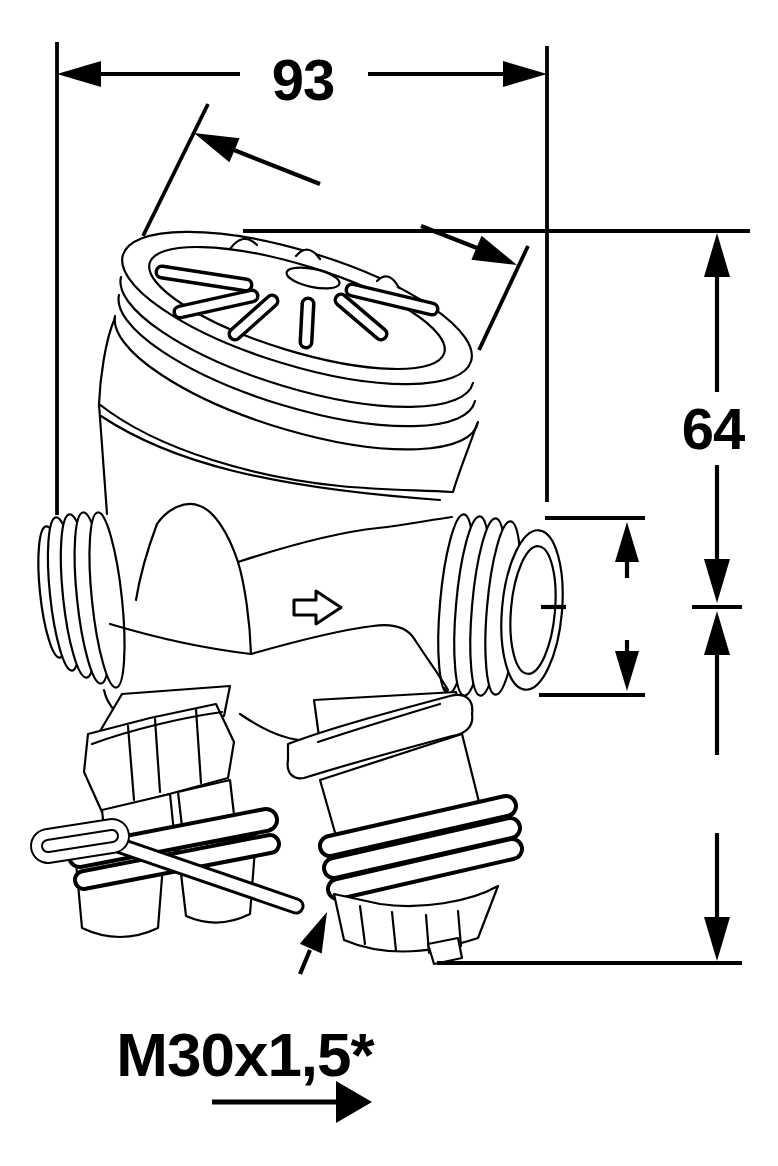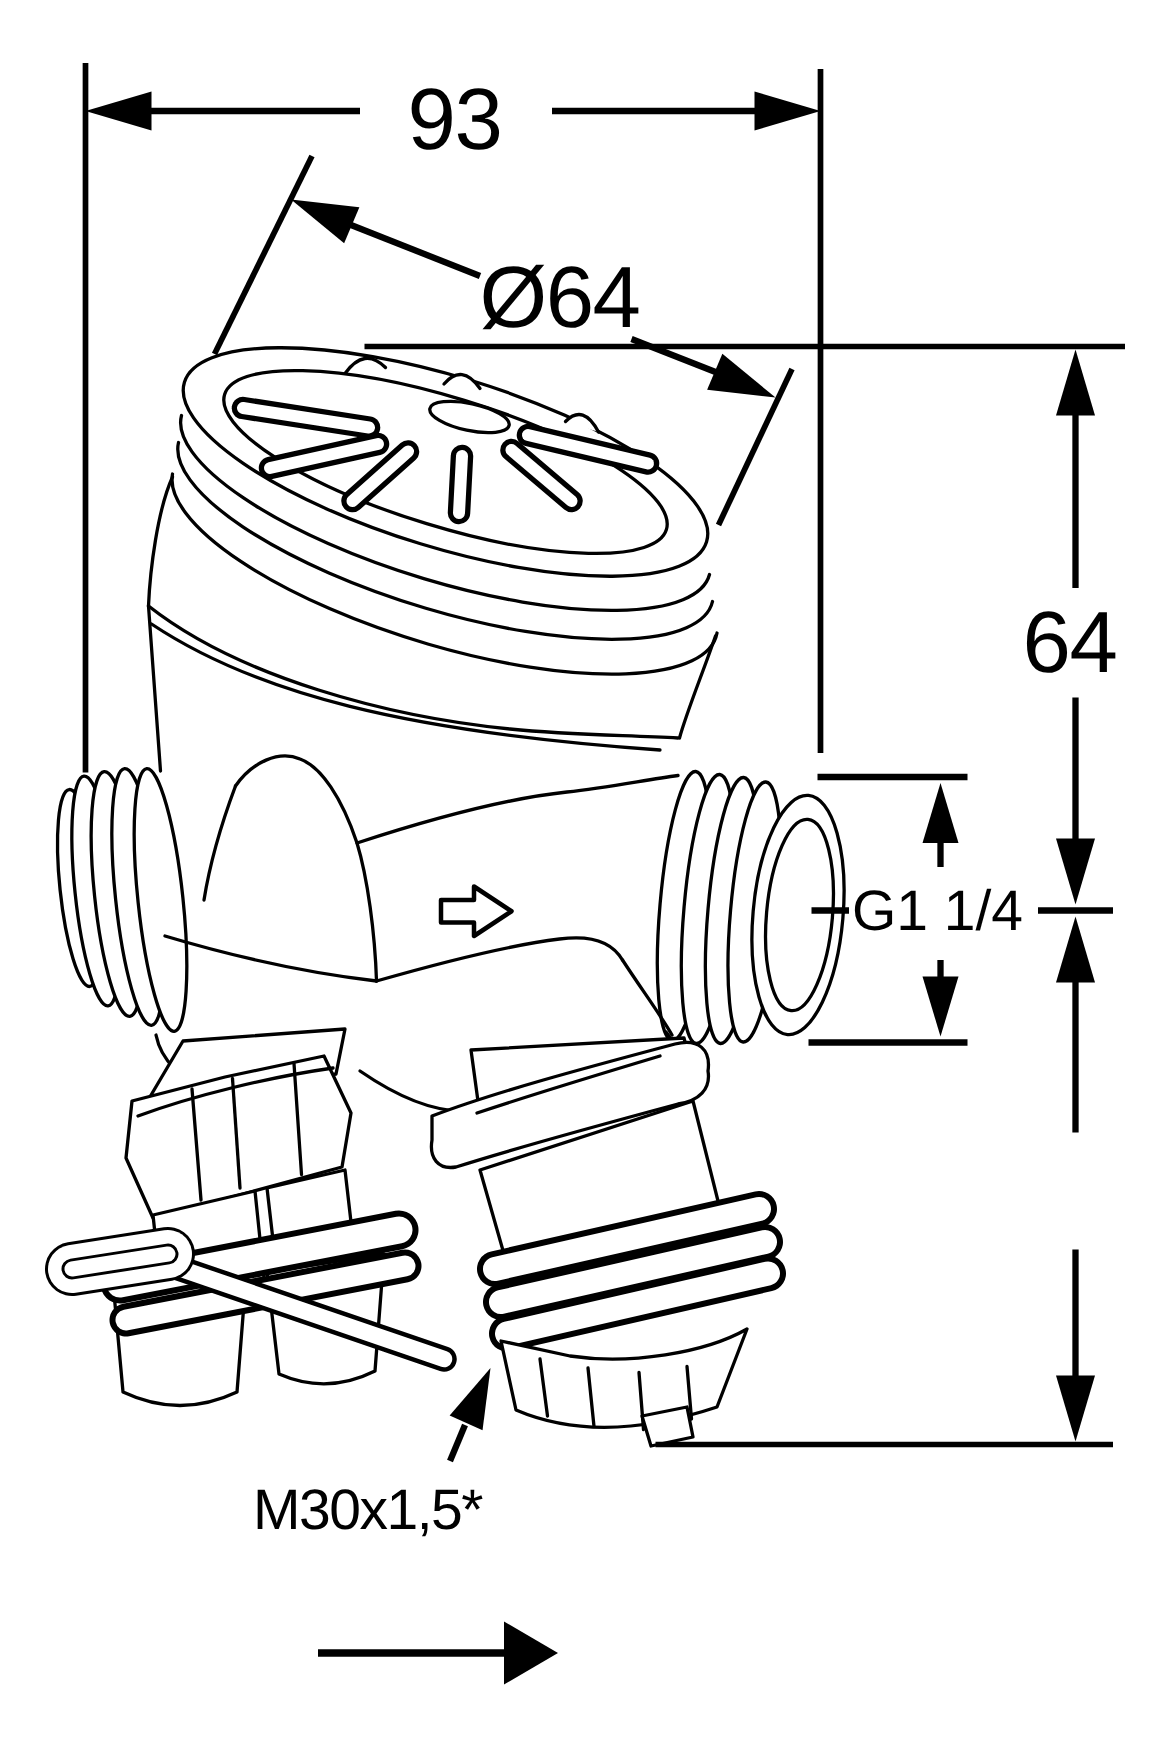--- a/index.html
+++ b/index.html
@@ -7,28 +7,28 @@
     position:relative;
     width:778px;height:1166px;
     background:#ffffff;
     overflow:hidden;
     font-family:"Liberation Sans", sans-serif;
   }
   #stage svg{position:absolute;left:0;top:0;}
   .dim-label{
     position:absolute;
     transform:translate(-50%,-50%);
-    font-weight:normal;
+    font-weight:bold;
     color:#000;
     white-space:pre;
     letter-spacing:-1px;
     line-height:1;
   }
   .lbl-xl{font-size:58px;}
-  .lbl-l{font-size:38px;}
+  .lbl-l{font-size:62px;margin-top:48px;}
   .lbl-m{font-size:38px;letter-spacing:0;}
 </style>
 </head>
 <body>
 
 <div id="stage">
 
 <svg width="778" height="1166" viewBox="0 0 778 1166">
   <g fill="none" stroke="#000" stroke-width="2.2" stroke-linecap="round" stroke-linejoin="round">
 
@@ -227,18 +227,16 @@
     </g>
 
     <g>
       <line x1="212" y1="1102" x2="338" y2="1102" stroke-width="5"></line>
       <polygon points="372,1102 336,1081 336,1123" stroke="none"></polygon>
     </g>
   </g>
 </svg>
 
 <div class="dim-label lbl-xl" style="left:303px;top:80px;">93</div>
-<div class="dim-label lbl-xl" style="left:373px;top:199px;">Ø64</div>
 <div class="dim-label lbl-xl" style="left:713px;top:429px;text-align:center;">64</div>
-<div class="dim-label lbl-m" style="left:625px;top:608px;">G1 1/4</div>
 <div class="dim-label lbl-l" style="left:245px;top:1007px;">M30x1,5*</div>
 
 </div>
 
 </body></html>

